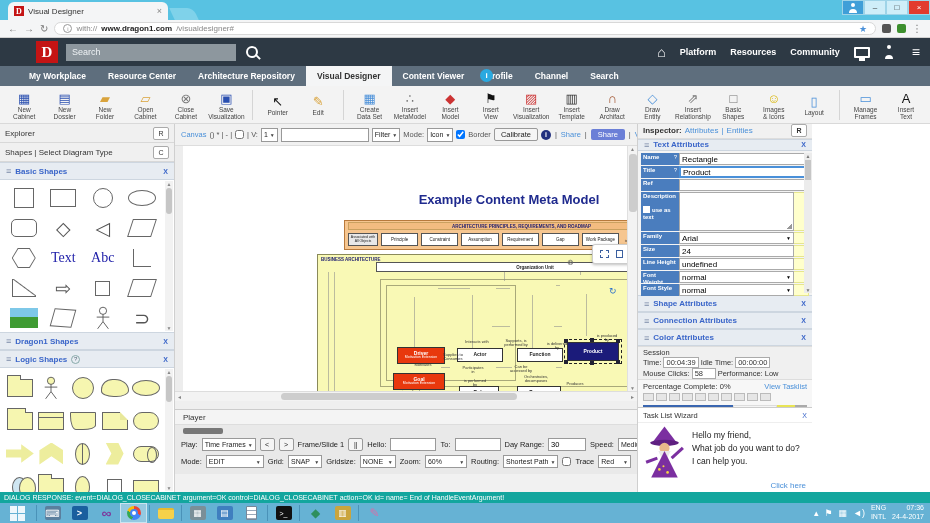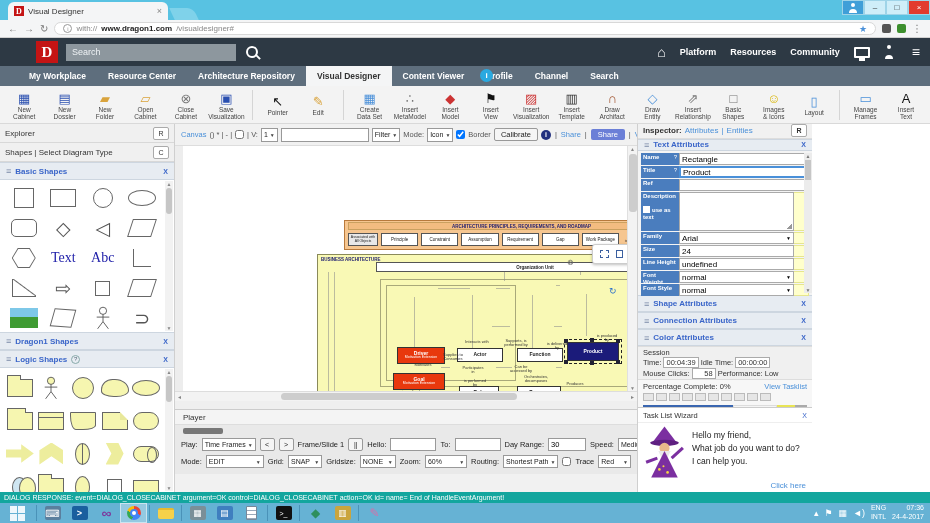--- a/index.html
+++ b/index.html
@@ -188,21 +188,21 @@
 .ystrip{flex:0 0 15px;background:#ffffcc;border:1px solid #e6e68e;border-left:none}
 .ifsel{flex:1;display:flex;align-items:center;justify-content:space-between;background:#fff;border:1px solid #aaa;font-size:8px;padding:0 2px}
 .ifsel .car{font-size:5px}
 .itextarea{flex:1;background:#fff;border:1px solid #aaa;position:relative}
 .itextarea::after{content:"";position:absolute;right:1px;bottom:1px;width:5px;height:5px;background:linear-gradient(135deg,transparent 50%,#999 50%)}
 .cbx{width:7px;height:7px;border:1px solid #fff;background:#fff;display:inline-block;margin-right:2px;vertical-align:-1px}
 .iscroll{position:absolute;right:0;top:2px;bottom:2px;width:8px;background:#ececec;display:flex;flex-direction:column;align-items:center;font-size:5px;color:#777}
 .ithumb{width:6px;height:20px;background:#c6c6c6;margin-top:1px}
 .sess{height:33px;background:#f0f0f0;border-top:1px solid #ddd;padding:1px 5px;font-size:7.5px;color:#333}
 .sessrow{display:flex;align-items:center;gap:2px;height:11px}
-.sessval{background:#fff;border:1px solid #aaa;padding:0 2px;min-width:34px;text-align:right}
+.sessval{background:#fff;border:1px solid #aaa;padding:0 2px;min-width:34px;}
 .prog{height:28px;background:#f7f7f7;border-top:1px solid #ddd;padding:2px 5px;font-size:7.5px;color:#333}
 .progrow{display:flex;align-items:center}
 .progrow .lnk{margin-left:auto;color:#4a90d9}
 .sqr{display:inline-block;width:11px;height:8px;background:#e6e6e6;border:1px solid #bbb;margin-right:2px}
 .pbar{height:5px;margin-top:2px;display:flex}
 .pbar .s1{width:55%;background:#3a66b0}.pbar .s2{width:27%;background:#f5f5f5;border:1px solid #ddd}.pbar .s3{width:11%;background:#e8e455}.pbar .s4{width:7%;background:#aaa}
 .wiz{flex:1;background:#fff;border-top:1px solid #ccc;display:flex;flex-direction:column}
 .wizhdr{height:15px;display:flex;align-items:center;padding:0 5px;font-size:7.5px;color:#333;border-bottom:1px solid #eee}
 .wizhdr .shx{margin-left:auto;color:#3b66c9;font-size:7px}
 .wizbody{display:flex;gap:4px;padding:2px 4px;align-items:flex-start}
@@ -689,20 +689,21 @@
         <span class="lnk">Validate</span>
         <span>|</span>
         <span class="lnk">Print</span>
         <span>|</span>
         <span class="lnk">Export</span>
       </div>
     </div>
 
     <div id="canvas">
       <div class="diagram">
+        <div class="dtitle">Example Content Meta Model</div>
 
         <div class="band">
           <div class="band-title">ARCHITECTURE PRINCIPLES, REQUIREMENTS, AND ROADMAP</div>
           <div class="band-row">
             <div class="bandbox assoc">Associated with All Objects</div>
             <span style="display:flex;flex:1;gap:3px">
 
             <div class="bandbox">Principle</div>
                 <div class="bandbox">Constraint</div>
                 <div class="bandbox">Assumption</div>

